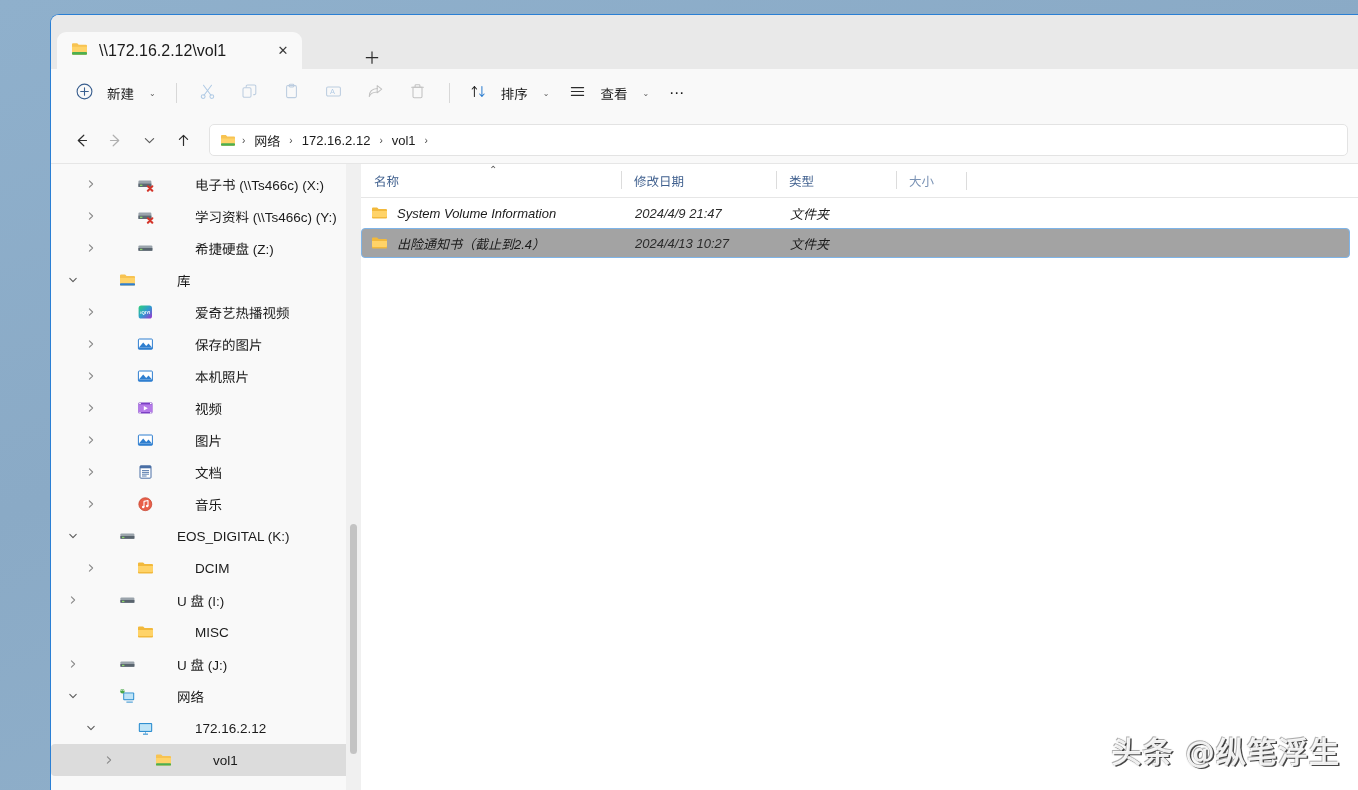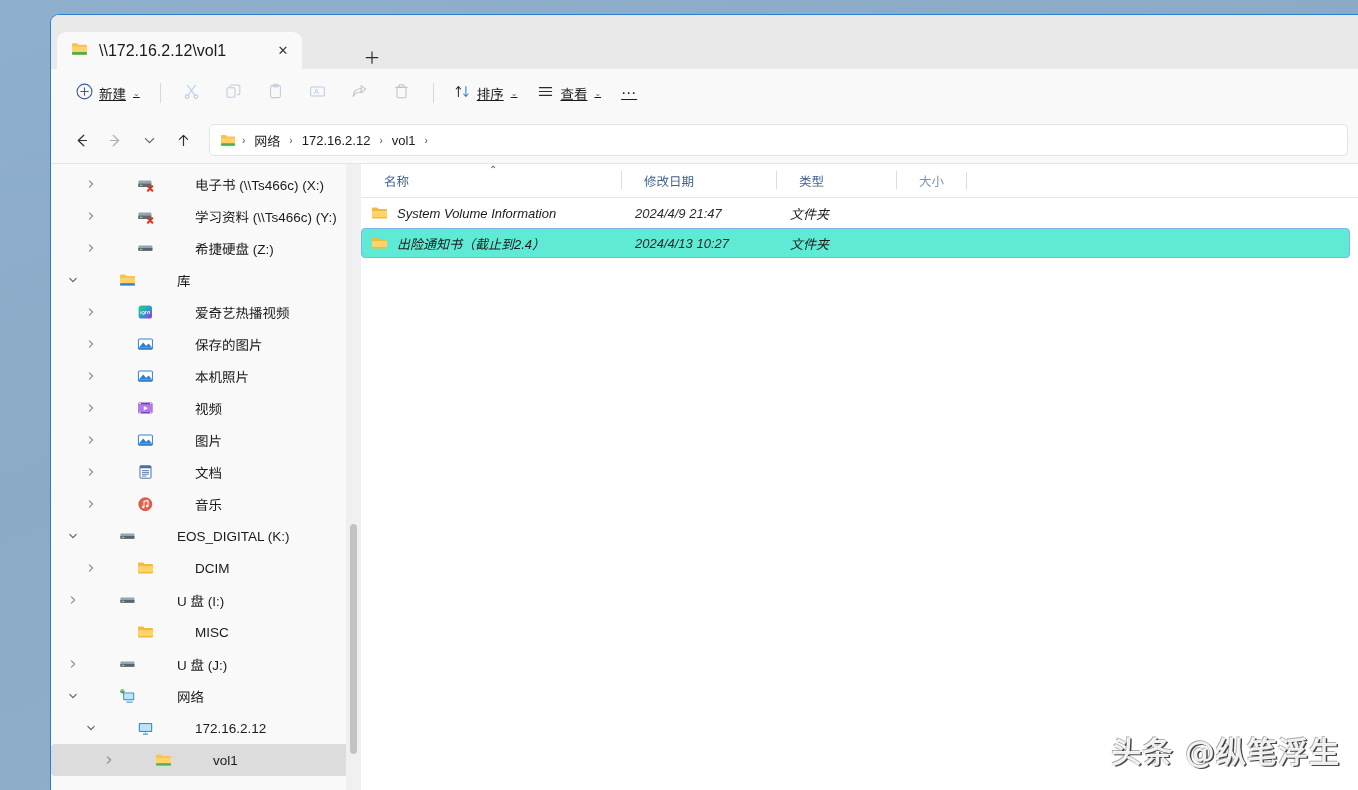--- a/index.html
+++ b/index.html
@@ -92,27 +92,26 @@
     display: flex;
     align-items: center;
     padding-left: 16px;
     gap: 2px;
     flex: none;
   }
   .cb-btn {
     height: 32px;
     display: flex;
     align-items: center;
-    gap: 6px;
+    gap: 14px;
     padding: 0 9px;
     border-radius: 5px;
     font-size: 13.5px;
     color: #1b1b1b;
     white-space: nowrap;
-    text-decoration: underline;
   }
   .cb-icon-btn {
     width: 40px; height: 32px;
     display: flex; align-items: center; justify-content: center;
     border-radius: 5px;
     opacity: .38;
   }
   .cb-sep {
     width: 1px; height: 20px;
     background: #d8d8d8;
@@ -241,21 +240,21 @@
     border-bottom: 1px solid #e6e6e6;
     flex: none;
     position: relative;
   }
   .colh {
     font-size: 12.5px;
     color: #41618f;
     height: 34px;
     display: flex;
     align-items: center;
-    padding-left: 23px;
+    padding-left: 13px;
     position: relative;
     flex: none;
   }
   .colh + .colh::before {
     content: "";
     position: absolute;
     left: 0; top: 8px;
     width: 1px; height: 18px;
     background: #dcdcdc;
   }
@@ -279,21 +278,21 @@
     height: 30px;
     display: flex;
     align-items: center;
     margin: 0 8px 0 0;
     border: 1px solid transparent;
     border-radius: 4px;
     font-style: italic;
   }
   .row.focused {
     border-color: #7eb4e8;
-    background: #5eead4;
+    background: #a3a3a3;
   }
   .cell {
     font-size: 13px;
     color: #1b1b1b;
     display: flex;
     align-items: center;
     white-space: nowrap;
     overflow: hidden;
     flex: none;
   }

